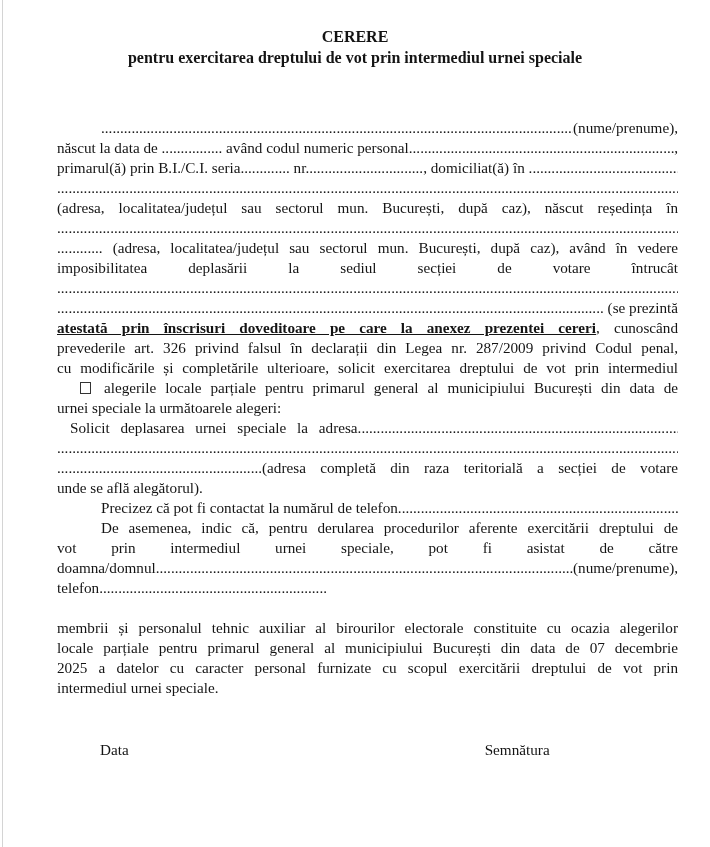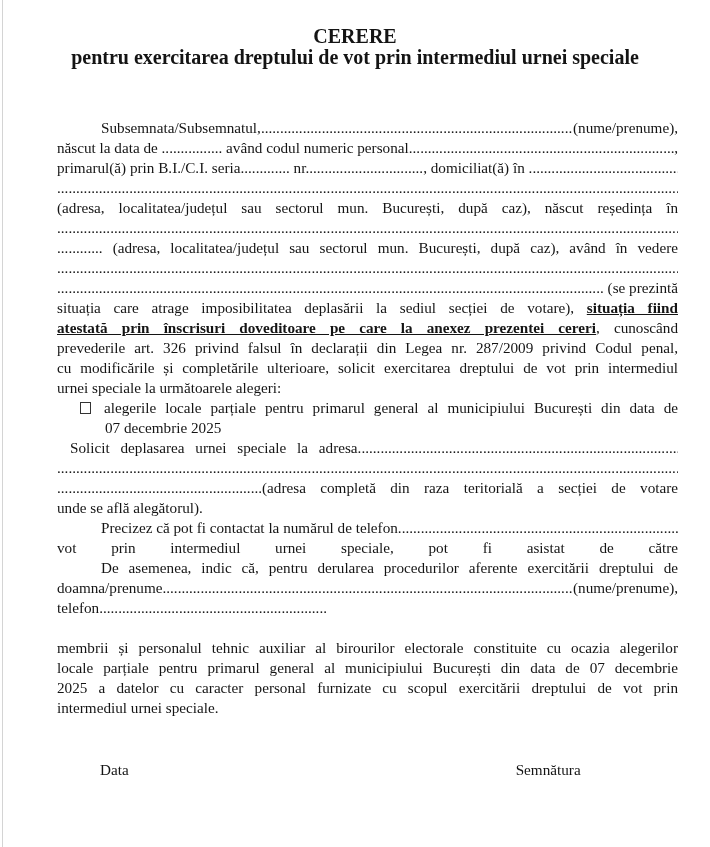--- a/index.html
+++ b/index.html
@@ -7,21 +7,21 @@
     position:relative;
     width:710px;height:847px;
     background:#ffffff;
     overflow:hidden;
     font-family:"Liberation Serif","DejaVu Serif",serif;
     font-size:15.2px;
     line-height:20px;
     color:#141414;
   }
   .edge{position:absolute;left:2px;top:0;bottom:0;width:1px;background:#d4d4d4;}
-  .title-block{padding-top:26px;text-align:center;font-weight:bold;font-size:20px;line-height:21px;}
+  .title-block{padding-top:26px;text-align:center;font-weight:bold;font-size:16px;line-height:21px;}
   .doc{margin:50px 32px 0 57px;width:621px;}
   
   .ln{min-height:20px;}
   .fx{display:flex;align-items:baseline;}
   .fx .t{white-space:pre;flex:0 0 auto;}
   .fx .fill{flex:1 1 auto;min-width:6px;overflow:hidden;white-space:nowrap;}
   .jl{display:block;text-align:justify;text-align-last:justify;}
   .pl{display:block;white-space:pre-wrap;}
   .sp{height:12px;}
   
@@ -45,80 +45,78 @@
 <div class="page">
   <div class="edge"></div>
 
   <div class="title-block">
     <div>CERERE</div>
     <div>pentru exercitarea dreptului de vot prin intermediul urnei speciale</div>
   </div>
 
   <div class="doc">
       <div class="ln fx i1">
-        <span class="t ">Subsemnata/Subsemnatul,</span>
         <span class="fill">..........................................................................................................................................................................</span>
         <span class="t ">(nume/prenume),</span>
       </div>
       <div class="ln fx">
         <span class="t ">născut la data de ................ având codul numeric personal</span>
         <span class="fill">..........................................................................................................................................................................</span>
         <span class="t ">,</span>
       </div>
       <div class="ln fx">
         <span class="t ">primarul(ă) prin B.I./C.I. seria............. nr..............................., domiciliat(ă) în </span>
         <span class="fill">..........................................................................................................................................................................</span>
       </div>
       <div class="ln fx">
         <span class="fill">..........................................................................................................................................................................</span>
       </div>
       <div class="ln jl"><span class="t ">(adresa, localitatea/județul sau sectorul mun. București, după caz), născut reședința în</span></div>
       <div class="ln fx">
         <span class="fill">..........................................................................................................................................................................</span>
       </div>
       <div class="ln jl"><span class="t ">............ (adresa, localitatea/județul sau sectorul mun. București, după caz), având în vedere</span></div>
+      <div class="ln jl"><span class="t ">imposibilitatea deplasării la sediul secției de votare întrucât</span></div>
       <div class="ln fx">
         <span class="fill">..........................................................................................................................................................................</span>
       </div>
       <div class="ln fx">
         <span class="fill">..........................................................................................................................................................................</span>
         <span class="t "> (se prezintă</span>
       </div>
-      <div class="ln jl"><span class="t ">situația care atrage imposibilitatea deplasării la sediul secției de votare), </span><span class="t bu">situația fiind</span></div>
       <div class="ln jl"><span class="t bu">atestată prin înscrisuri doveditoare pe care la anexez prezentei cereri</span><span class="t ">, cunoscând</span></div>
       <div class="ln jl"><span class="t ">prevederile art. 326 privind falsul în declarații din Legea nr. 287/2009 privind Codul penal,</span></div>
       <div class="ln jl"><span class="t ">cu modificările și completările ulterioare, solicit exercitarea dreptului de vot prin intermediul</span></div>
+      <div class="ln jl c1"><span class="box"></span><span class="t ">alegerile locale parțiale pentru primarul general al municipiului București din data de</span></div>
       <div class="ln pl"><span class="t ">urnei speciale la următoarele alegeri:</span></div>
-      <div class="ln jl c1"><span class="box"></span><span class="t ">alegerile locale parțiale pentru primarul general al municipiului București din data de</span></div>
-      <div class="ln pl c2"><span class="t ">07 decembrie 2025</span></div>
       <div class="ln fx i2 w">
         <span class="t ">Solicit deplasarea urnei speciale la adresa</span>
         <span class="fill">..........................................................................................................................................................................</span>
       </div>
       <div class="ln fx">
         <span class="fill">..........................................................................................................................................................................</span>
       </div>
       <div class="ln jl"><span class="t ">......................................................(adresa completă din raza teritorială a secției de votare</span></div>
       <div class="ln pl"><span class="t ">unde se află alegătorul).</span></div>
       <div class="ln fx i1">
         <span class="t ">Precizez că pot fi contactat la numărul de telefon</span>
         <span class="fill">..........................................................................................................................................................................</span>
       </div>
+      <div class="ln jl i1"><span class="t ">De asemenea, indic că, pentru derularea procedurilor aferente exercitării dreptului de</span></div>
       <div class="ln jl"><span class="t ">vot prin intermediul urnei speciale, pot fi asistat de către</span></div>
-      <div class="ln jl i1"><span class="t ">De asemenea, indic că, pentru derularea procedurilor aferente exercitării dreptului de</span></div>
       <div class="ln fx">
-        <span class="t ">doamna/prenume</span>
+        <span class="t ">doamna/domnul</span>
         <span class="fill">..........................................................................................................................................................................</span>
         <span class="t ">(nume/prenume),</span>
       </div>
       <div class="ln pl"><span class="t ">telefon............................................................</span></div>
       <div class="ln sp"></div>
       <div class="ln jl"><span class="t ">membrii și personalul tehnic auxiliar al birourilor electorale constituite cu ocazia alegerilor</span></div>
       <div class="ln jl"><span class="t ">locale parțiale pentru primarul general al municipiului București din data de 07 decembrie</span></div>
       <div class="ln jl"><span class="t ">2025 a datelor cu caracter personal furnizate cu scopul exercitării dreptului de vot prin</span></div>
       <div class="ln pl"><span class="t ">intermediul urnei speciale.</span></div>
     </div>
 
-  <div class="doc sig" style="margin-left:57px;gap:31px;">
+  <div class="doc sig" style="margin-left:57px;">
     <span class="data-lbl">Data</span>
     <span class="sem-lbl">Semnătura</span>
   </div>
 </div>
 
 </body></html>

